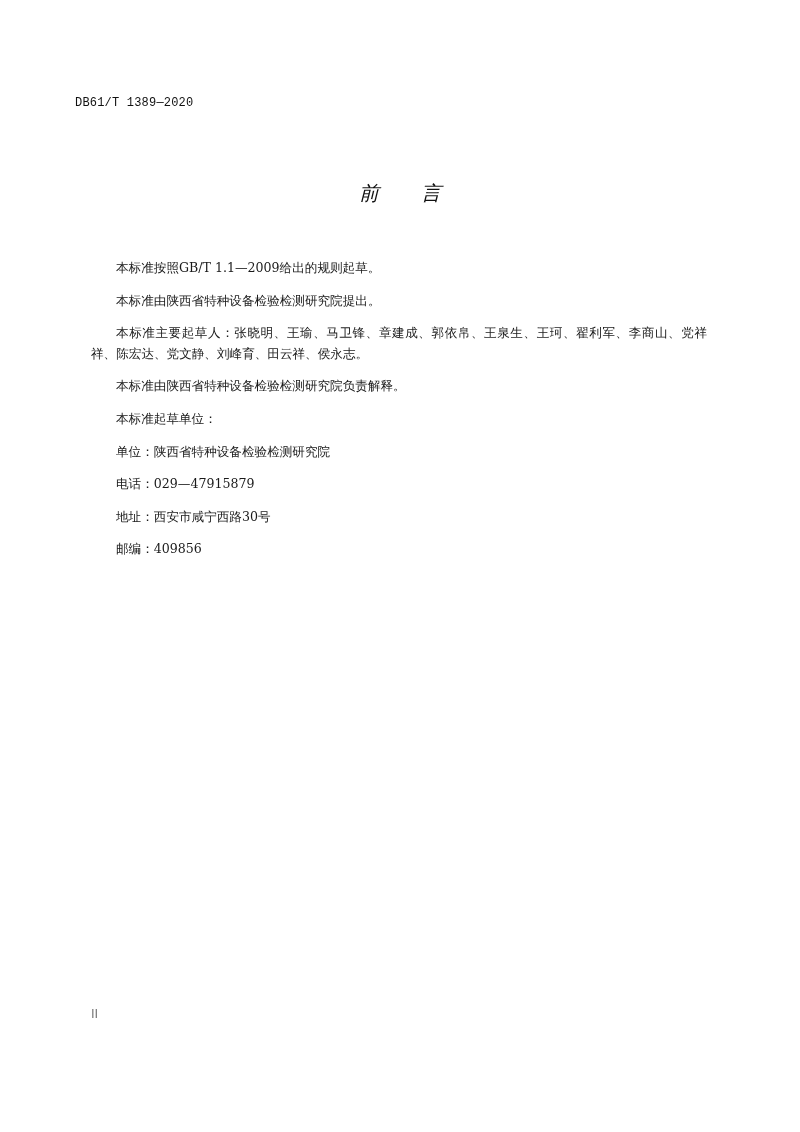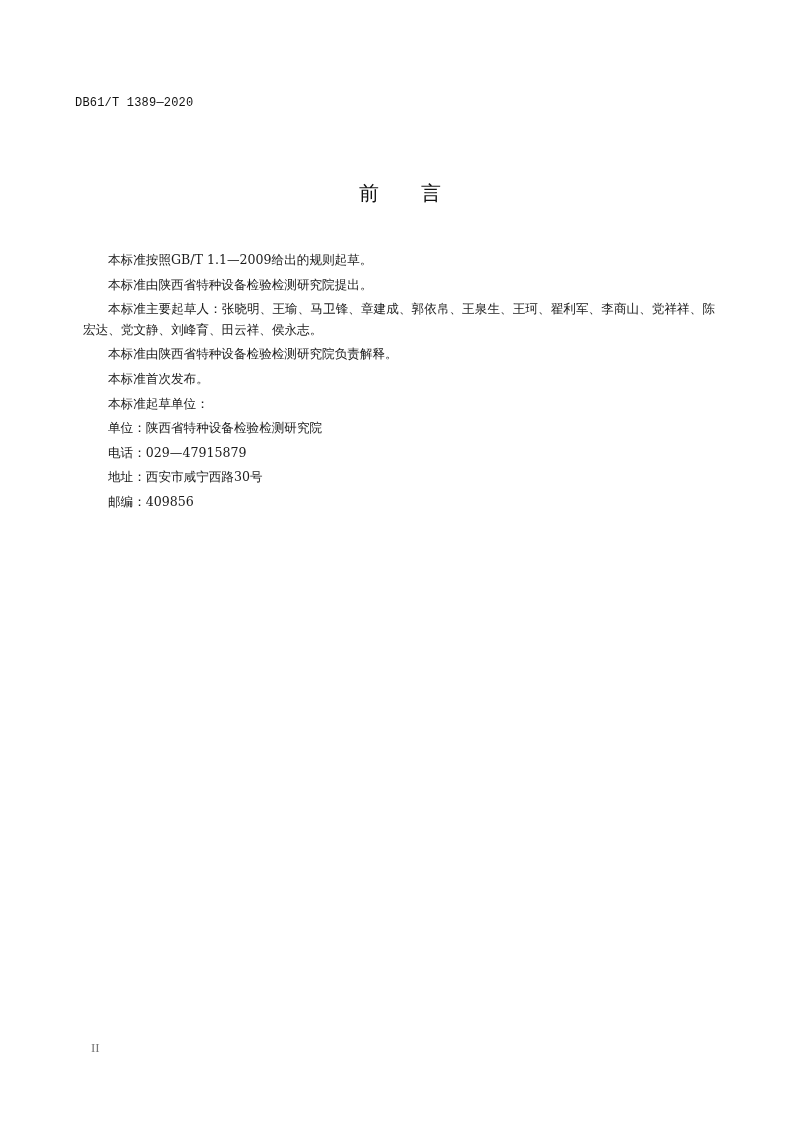--- a/index.html
+++ b/index.html
@@ -26,65 +26,65 @@
     }
     .title {
       position: absolute;
       left: 0;
       width: 800px;
       top: 180px;
       text-align: center;
       font-family: "DejaVu Sans", "Liberation Sans", sans-serif;
       font-size: 20px;
       color: #111;
+      font-style: italic;
     }
     .title span {
       display: inline-block;
     }
     .title .gap {
       width: 42px;
     }
     .body-text {
       position: absolute;
       left: 79px;
       top: 246px;
       width: 640px;
       font-size: 12.6px;
       line-height: 20.6px;
       color: #1a1a1a;
     }
     .para {
-      margin: 4px;
+      margin: 12px;
       text-indent: 25px;
       text-align: justify;
     }
     .page-number {
       position: absolute;
       left: 91px;
-      top: 1040px;
-      font-family: Liberation Serif, serif;
+      top: 1006px;
+      font-family: Liberation Sans, sans-serif;
       font-size: 13px;
       color: #777777;
     }
   </style>
 </head>
 <body>
 
 <div class="header-code">DB61/T 1389—2020</div>
 
 <div class="title">
   <span>前</span><span class="gap"></span><span>言</span>
 </div>
 
 <div class="body-text">
   <p class="para">本标准按照GB/T 1.1—2009给出的规则起草。</p>
   <p class="para">本标准由陕西省特种设备检验检测研究院提出。</p>
   <p class="para">本标准主要起草人：张晓明、王瑜、马卫锋、章建成、郭依帛、王泉生、王珂、翟利军、李商山、党祥祥、陈宏达、党文静、刘峰育、田云祥、侯永志。</p>
   <p class="para">本标准由陕西省特种设备检验检测研究院负责解释。</p>
-  <p class="para">本标准首次发布。</p>
   <p class="para">本标准起草单位：</p>
   <p class="para">单位：陕西省特种设备检验检测研究院</p>
   <p class="para">电话：029—47915879</p>
   <p class="para">地址：西安市咸宁西路30号</p>
   <p class="para">邮编：409856</p>
 </div>
 
 <div class="page-number">II</div>
 
 </body></html>

